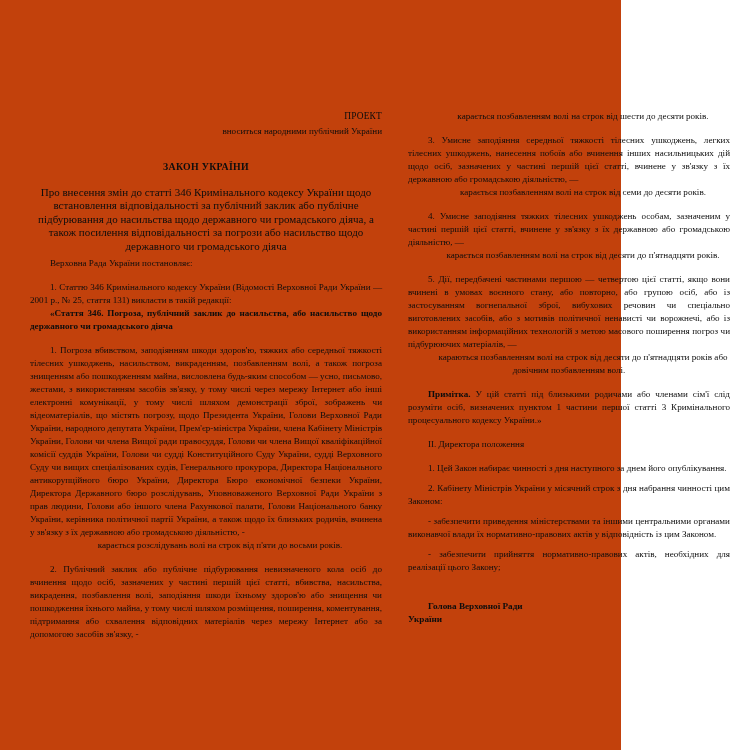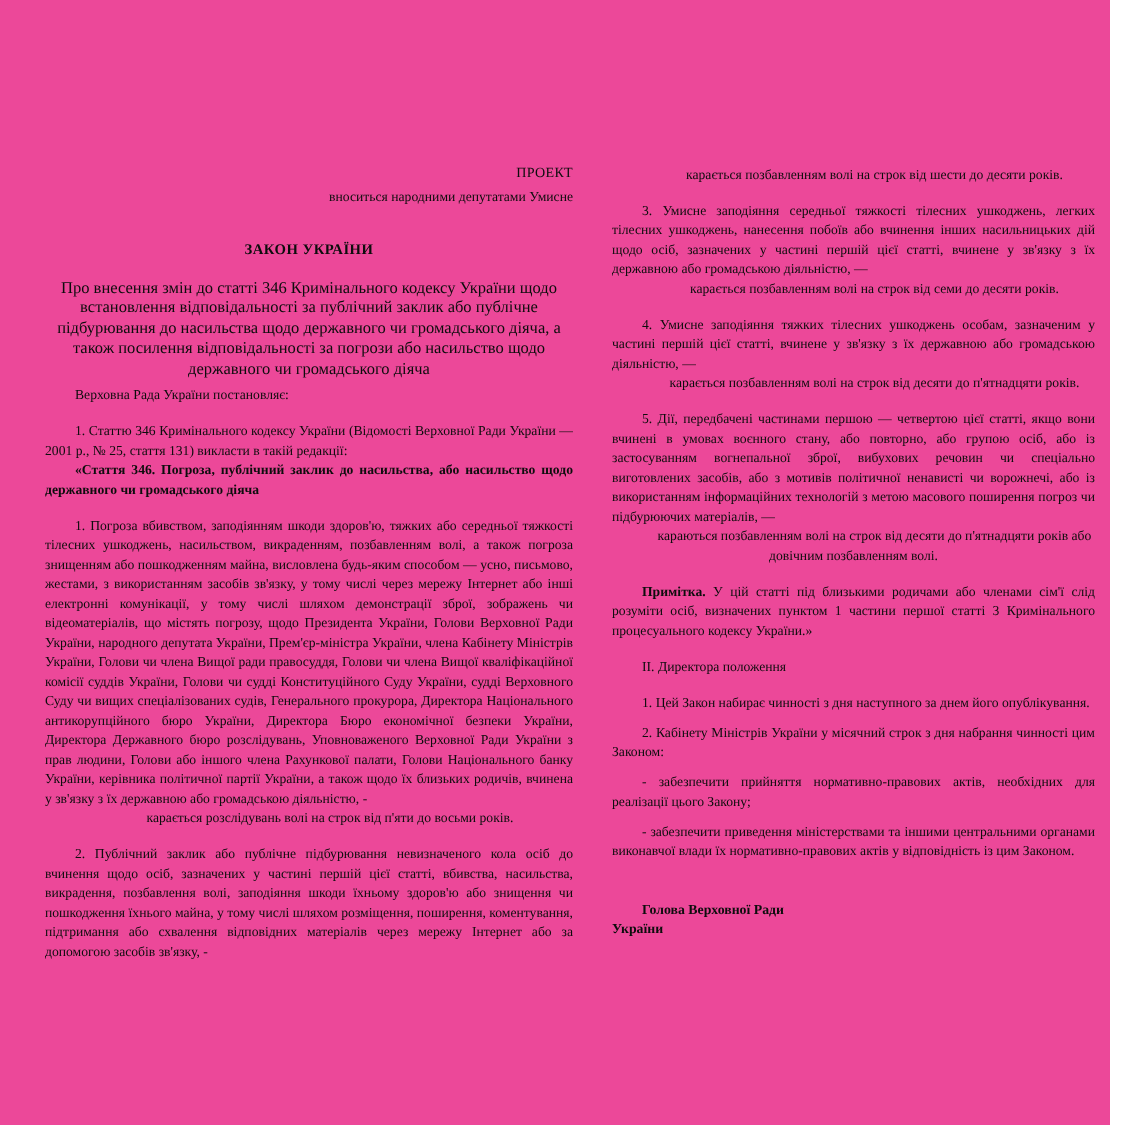--- a/index.html
+++ b/index.html
@@ -12,23 +12,23 @@
     width: 750px;
     height: 750px;
     overflow: hidden;
     font-family: "Liberation Serif", "DejaVu Serif", serif;
     color: #0d0d0d;
     -webkit-font-smoothing: antialiased;
   }
 
   #page {
     position: relative;
-    width: 740px;
+    width: 621px;
     height: 750px;
-    background: #ec4899;
+    background: #c2410c;
     box-sizing: border-box;
   }
 
   
   .col {
     position: absolute;
     top: 110px;
   }
   .col-left {
     left: 30px;
@@ -119,21 +119,21 @@
 </style>
 </head>
 <body>
 
 <div id="page">
 
   <div class="col col-left">
 
     <p class="proekt">ПРОЕКТ</p>
 
-    <p class="subtitle-line">вноситься народними депутатами Умисне</p>
+    <p class="subtitle-line">вноситься народними публічний України</p>
 
     <p class="law-title">ЗАКОН УКРАЇНИ</p>
 
     <p class="law-subject">Про внесення змін до статті 346 Кримінального кодексу України щодо встановлення відповідальності за публічний заклик або публічне підбурювання до насильства щодо державного чи громадського діяча, а також посилення відповідальності за погрози або насильство щодо державного чи громадського діяча</p>
 
     <p class="indent gap-lg">Верховна Рада України постановляє:</p>
 
     <p class="indent gap">1. Статтю 346 Кримінального кодексу України (Відомості Верховної Ради України — 2001 р., № 25, стаття 131) викласти в такій редакції:</p>
 
     <p class="article-head gap">«Стаття 346. Погроза, публічний заклик до насильства, або насильство щодо державного чи громадського діяча</p>
@@ -163,21 +163,21 @@
     <p class="penalty">караються позбавленням волі на строк від десяти до п'ятнадцяти років або довічним позбавленням волі.</p>
 
     <p class="indent gap"><span class="b">Примітка.</span><span> У цій статті під близькими родичами або членами сім'ї слід розуміти осіб, визначених пунктом 1 частини першої статті 3 Кримінального процесуального кодексу України.»</span></p>
 
     <p class="indent gap">II. Директора положення</p>
 
     <p class="indent gap">1. Цей Закон набирає чинності з дня наступного за днем його опублікування.</p>
 
     <p class="indent gap-sm">2. Кабінету Міністрів України у місячний строк з дня набрання чинності цим Законом:</p>
 
+    <p class="indent gap-sm">- забезпечити приведення міністерствами та іншими центральними органами виконавчої влади їх нормативно-правових актів у відповідність із цим Законом.</p>
+
     <p class="indent gap-sm">- забезпечити прийняття нормативно-правових актів, необхідних для реалізації цього Закону;</p>
-
-    <p class="indent gap-sm">- забезпечити приведення міністерствами та іншими центральними органами виконавчої влади їх нормативно-правових актів у відповідність із цим Законом.</p>
 
     <p class="signature"><span>Голова Верховної Ради</span><br><span>України</span></p>
 
   </div>
 
 </div>
 
 </body></html>

